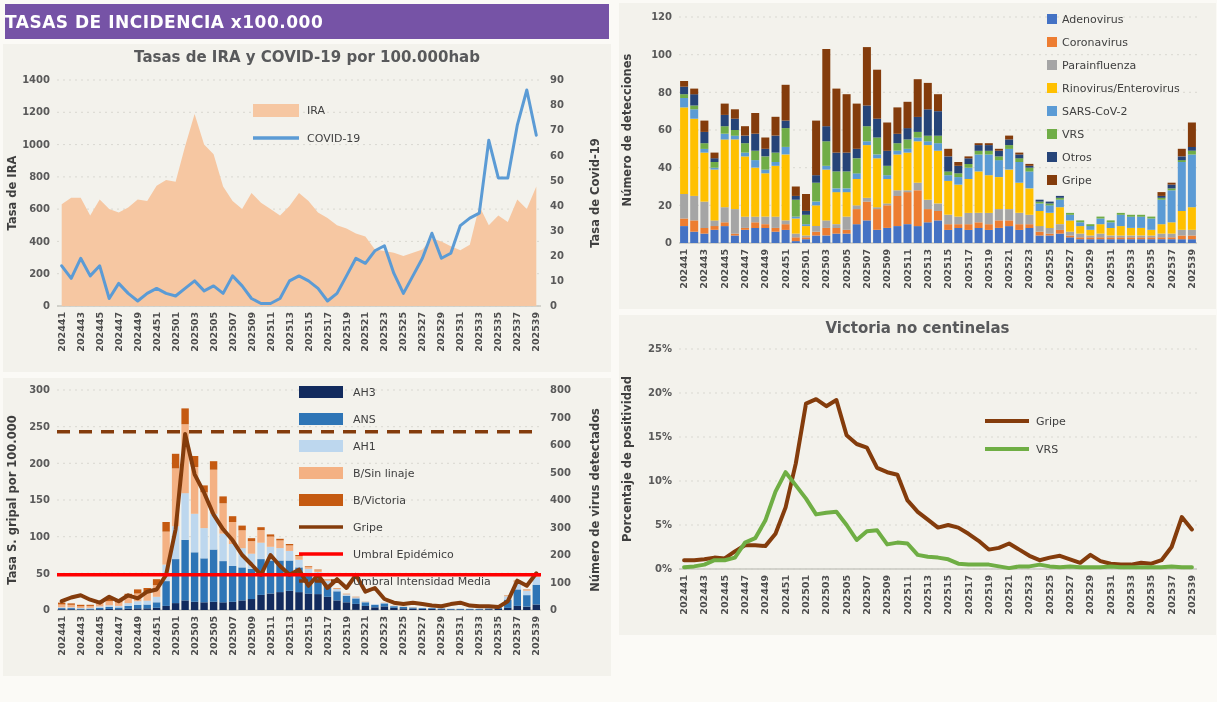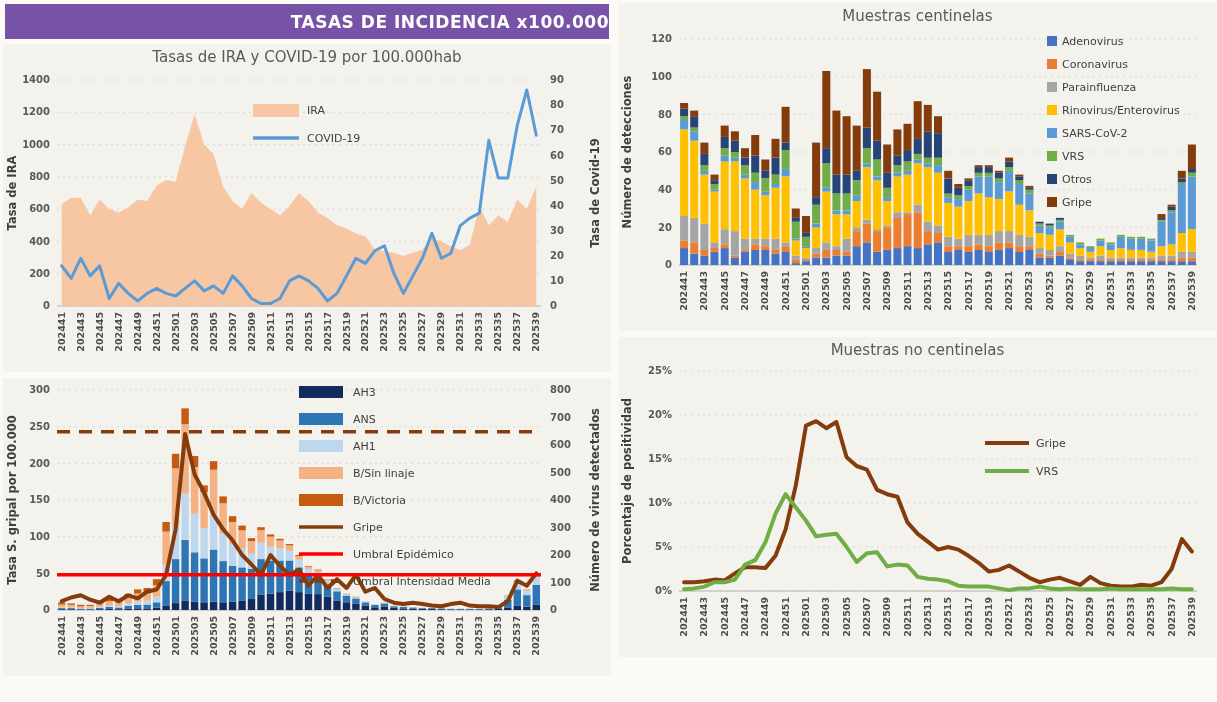--- a/index.html
+++ b/index.html
@@ -6,27 +6,27 @@
   body{
     width:1217px;height:702px;overflow:hidden;
     background:#fbfaf6;
     font-family:"DejaVu Sans","Liberation Sans",sans-serif;
   }
   .layout{display:flex;gap:8px;padding:3px;}
   .panel{display:flex;flex-direction:column;}
   .panel.left{width:608px;}
   .panel.right{width:597px;}
   .panel-header{
-    background:#7653a6;color:#ffffff;text-align:right;
+    background:#7653a6;color:#ffffff;text-align:left;
     font-weight:700;font-size:17px;letter-spacing:.5px;
     padding:8px 0 7px;margin:1px 2px 5px;
   }
   .card{background:#f3f2ec;margin-bottom:6px;}
   .chart-title{
-    text-align:center;font-weight:400;font-size:15px;color:#58595b;
+    text-align:center;font-weight:700;font-size:15px;color:#58595b;
     padding-top:4px;height:18px;line-height:18px;
   }
   .mount{display:block;}
   svg{display:block;}
   svg text{font-family:"DejaVu Sans","Liberation Sans",sans-serif;}
   .tick{font-size:10px;font-weight:600;fill:#595959;}
   .xlab{font-size:9.5px;font-weight:600;fill:#4d4d4d;}
   .at{font-size:11.5px;font-weight:700;fill:#3f3f3f;}
   .leg{font-size:11px;font-weight:500;fill:#404040;}
   .grid{stroke:#d9d8d1;stroke-width:1;stroke-dasharray:2 4;fill:none;}
@@ -416,21 +416,20 @@
             <line x1="296" y1="176" x2="340" y2="176" stroke="#ff0000" stroke-width="3.5"></line>
             <text x="350" y="176" text-anchor="start" dy=".32em" class="leg">Umbral Epidémico</text>
             <line x1="296" y1="203" x2="340" y2="203" stroke="#843c0c" stroke-width="3.5" stroke-dasharray="9 7"></line>
             <text x="350" y="203" text-anchor="start" dy=".32em" class="leg">Umbral Intensidad Media</text>
           </svg>
         </div>
     </div>
   </div>
   <div class="panel right">
     <div class="card">
-      <div class="chart-title">Muestras centinelas</div>
       <div class="mount" id="m2">
           <svg xmlns="http://www.w3.org/2000/svg" width="597" height="306" viewBox="0 0 597 306">
             <line x1="60" y1="240.0" x2="578" y2="240.0" class="grid"></line>
             <text x="53" y="240" text-anchor="end" dy=".32em" class="tick">0</text>
             <line x1="60" y1="202.3" x2="578" y2="202.3" class="grid"></line>
             <text x="53" y="202.33333333333334" text-anchor="end" dy=".32em" class="tick">20</text>
             <line x1="60" y1="164.7" x2="578" y2="164.7" class="grid"></line>
             <text x="53" y="164.66666666666669" text-anchor="end" dy=".32em" class="tick">40</text>
             <line x1="60" y1="127.0" x2="578" y2="127.0" class="grid"></line>
             <text x="53" y="127" text-anchor="end" dy=".32em" class="tick">60</text>
@@ -870,21 +869,21 @@
             <rect x="428" y="126" width="10" height="10" fill="#70ad47"></rect>
             <text x="443" y="131" text-anchor="start" dy=".32em" class="leg">VRS</text>
             <rect x="428" y="149" width="10" height="10" fill="#264478"></rect>
             <text x="443" y="154" text-anchor="start" dy=".32em" class="leg">Otros</text>
             <rect x="428" y="172" width="10" height="10" fill="#843c0c"></rect>
             <text x="443" y="177" text-anchor="start" dy=".32em" class="leg">Gripe</text>
           </svg>
         </div>
     </div>
     <div class="card">
-      <div class="chart-title">Muestras no centinelas</div>
+      <div class="chart-title">Victoria no centinelas</div>
       <div class="mount" id="m3">
           <svg xmlns="http://www.w3.org/2000/svg" width="597" height="298" viewBox="0 0 597 298">
             <line x1="60" y1="232.0" x2="578" y2="232.0" class="grid"></line>
             <text x="53" y="232" text-anchor="end" dy=".32em" class="tick">0%</text>
             <line x1="60" y1="188.0" x2="578" y2="188.0" class="grid"></line>
             <text x="53" y="188" text-anchor="end" dy=".32em" class="tick">5%</text>
             <line x1="60" y1="144.0" x2="578" y2="144.0" class="grid"></line>
             <text x="53" y="144" text-anchor="end" dy=".32em" class="tick">10%</text>
             <line x1="60" y1="100.0" x2="578" y2="100.0" class="grid"></line>
             <text x="53" y="100" text-anchor="end" dy=".32em" class="tick">15%</text>

